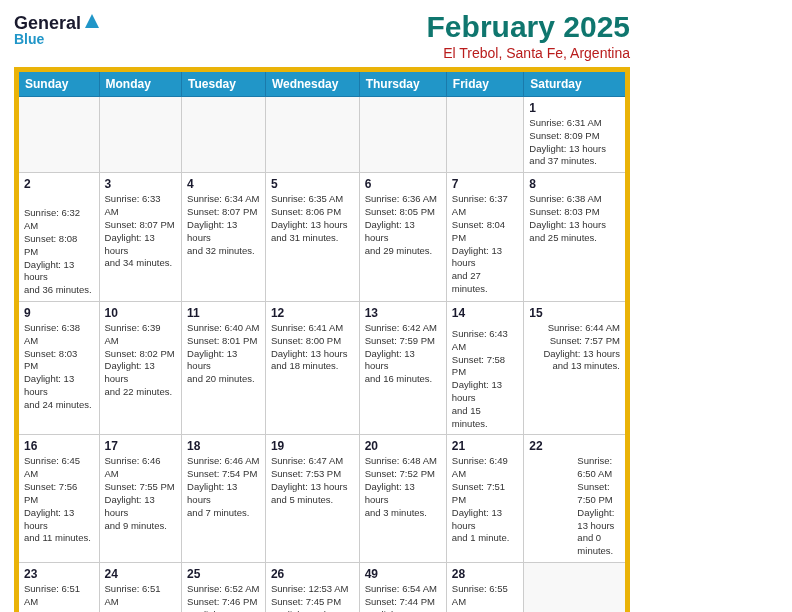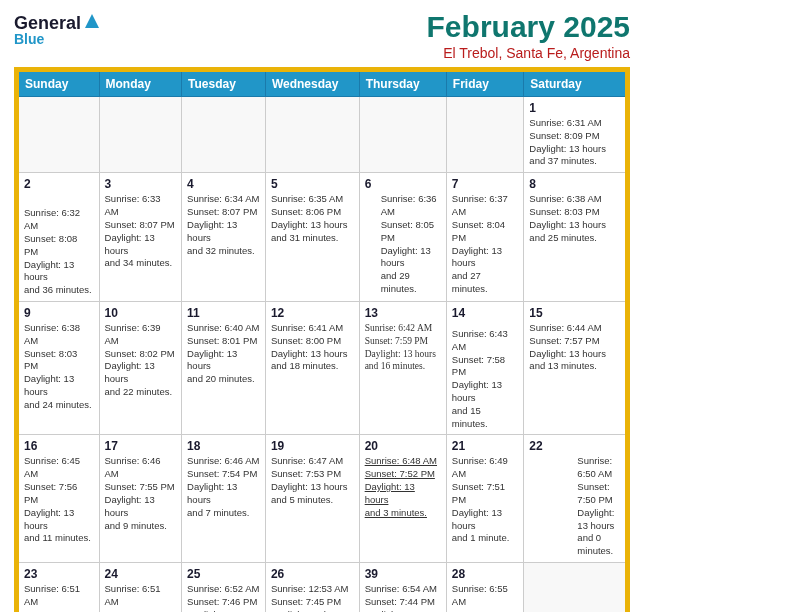--- a/index.html
+++ b/index.html
@@ -160,21 +160,21 @@
           </td>
           <td>
             <div class="day-num">5</div>
             <div class="day-info" style="white-space: pre-line;">Sunrise: 6:35 AM
 Sunset: 8:06 PM
 Daylight: 13 hours
 and 31 minutes.</div>
           </td>
           <td>
             <div class="day-num">6</div>
-            <div class="day-info" style="white-space: pre-line; margin-left: 16px;">Sunrise: 6:36 AM
+            <div class="day-info" style="white-space: pre-line;">Sunrise: 6:36 AM
 Sunset: 8:05 PM
 Daylight: 13 hours
 and 29 minutes.</div>
           </td>
           <td>
             <div class="day-num">7</div>
             <div class="day-info" style="white-space: pre-line;">Sunrise: 6:37 AM
 Sunset: 8:04 PM
 Daylight: 13 hours
 and 27 minutes.</div>
@@ -211,35 +211,35 @@
           </td>
           <td>
             <div class="day-num">12</div>
             <div class="day-info" style="white-space: pre-line;">Sunrise: 6:41 AM
 Sunset: 8:00 PM
 Daylight: 13 hours
 and 18 minutes.</div>
           </td>
           <td>
             <div class="day-num">13</div>
-            <div class="day-info" style="white-space: pre-line; font-family: Liberation Serif, serif;">Sunrise: 6:42 AM
+            <div class="day-info" style="white-space: pre-line;">Sunrise: 6:42 AM
 Sunset: 7:59 PM
 Daylight: 13 hours
 and 16 minutes.</div>
           </td>
           <td>
             <div class="day-num">14</div>
             <div class="day-info" style="white-space: pre-line; margin-top: 8px;">Sunrise: 6:43 AM
 Sunset: 7:58 PM
 Daylight: 13 hours
 and 15 minutes.</div>
           </td>
           <td>
             <div class="day-num">15</div>
-            <div class="day-info" style="white-space: pre-line;">Sunrise: 6:44 AM
+            <div class="day-info" style="white-space: pre-line; text-align: right;">Sunrise: 6:44 AM
 Sunset: 7:57 PM
 Daylight: 13 hours
 and 13 minutes.</div>
           </td>
         </tr>
         <tr>
           <td>
             <div class="day-num">16</div>
             <div class="day-info" style="white-space: pre-line;">Sunrise: 6:45 AM
 Sunset: 7:56 PM
@@ -262,21 +262,21 @@
           </td>
           <td>
             <div class="day-num">19</div>
             <div class="day-info" style="white-space: pre-line;">Sunrise: 6:47 AM
 Sunset: 7:53 PM
 Daylight: 13 hours
 and 5 minutes.</div>
           </td>
           <td>
             <div class="day-num">20</div>
-            <div class="day-info" style="white-space: pre-line; text-decoration: underline;">Sunrise: 6:48 AM
+            <div class="day-info" style="white-space: pre-line;">Sunrise: 6:48 AM
 Sunset: 7:52 PM
 Daylight: 13 hours
 and 3 minutes.</div>
           </td>
           <td>
             <div class="day-num">21</div>
             <div class="day-info" style="white-space: pre-line;">Sunrise: 6:49 AM
 Sunset: 7:51 PM
 Daylight: 13 hours
 and 1 minute.</div>
@@ -312,21 +312,21 @@
 and 54 minutes.</div>
           </td>
           <td>
             <div class="day-num">26</div>
             <div class="day-info" style="white-space: pre-line;">Sunrise: 12:53 AM
 Sunset: 7:45 PM
 Daylight: 12 hours
 and 52 minutes.</div>
           </td>
           <td>
-            <div class="day-num">39</div>
+            <div class="day-num">49</div>
             <div class="day-info" style="white-space: pre-line;">Sunrise: 6:54 AM
 Sunset: 7:44 PM
 Daylight: 12 hours
 and 50 minutes.</div>
           </td>
           <td>
             <div class="day-num">28</div>
             <div class="day-info" style="white-space: pre-line;">Sunrise: 6:55 AM
 Sunset: 7:43 PM
 Daylight: 12 hours

